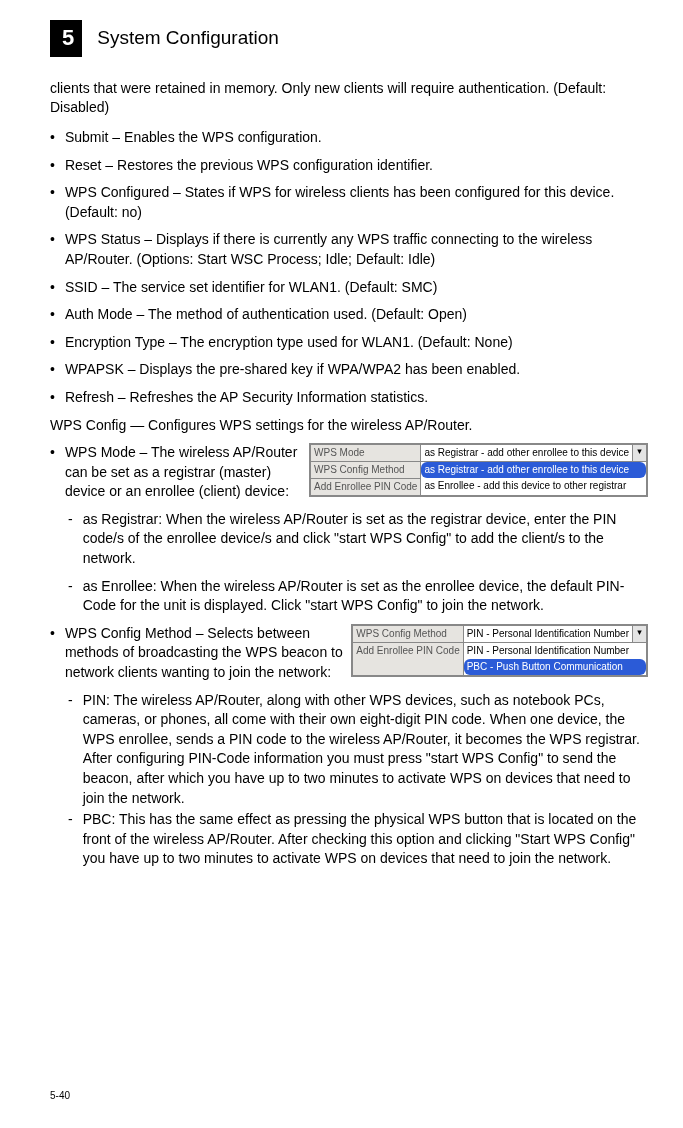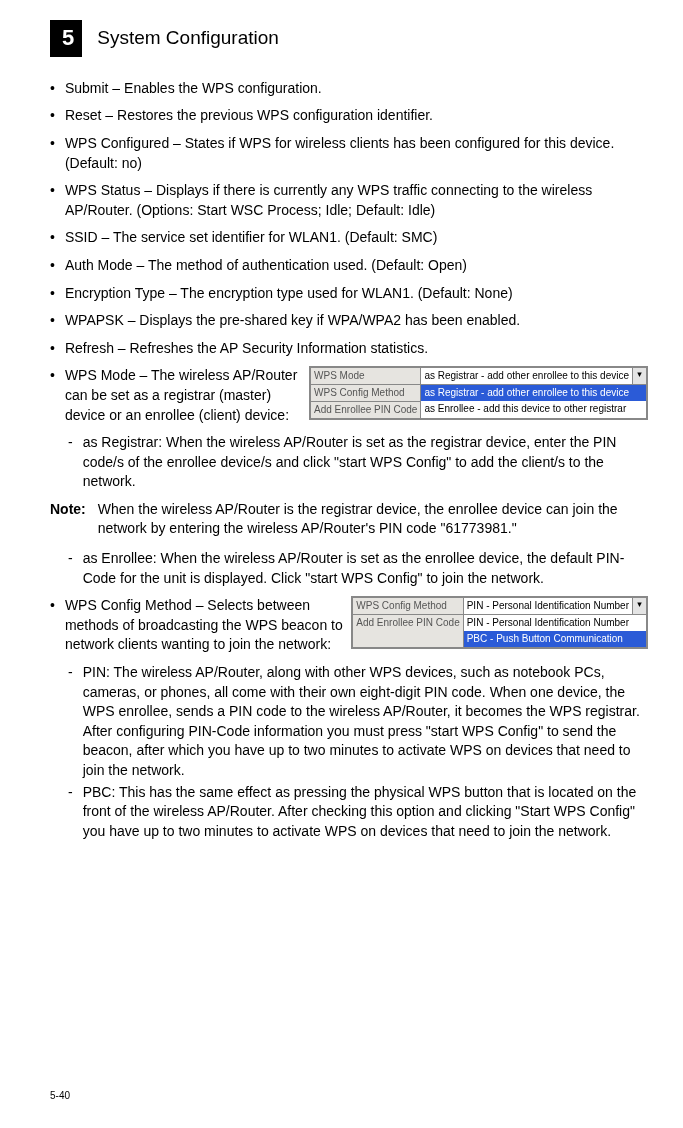--- a/index.html
+++ b/index.html
@@ -108,20 +108,21 @@
     }
     .wps-img .dd-cell {
       background: #fff;
       color: #000;
       position: relative;
       padding: 0;
     }
     .wps-img .dd-inner {
       padding: 1px 3px;
       white-space: nowrap;
+      border-radius: 6px;
     }
     .wps-img .hl {
       background: #2b5bd7;
       color: #fff;
     }
     .wps-img .dd-arrow {
       background: #e4e4e4;
       border-left: 1px solid #888;
       width: 14px;
       text-align: center;
@@ -133,20 +134,21 @@
 </head>
 <body>
 
 <div class="header">
   <div class="chapter-badge">5</div>
   <div class="chapter-title">System Configuration</div>
 </div>
 
 <div class="content">
 
+  <div class="para">clients that were retained in memory. Only new clients will require authentication. (Default: Disabled)</div>
 
   <div class="bullet-l1">
     <span class="dot">•</span>
     <div class="body"><span class="bold">Submit</span><span> – Enables the WPS configuration.</span></div>
   </div>
   <div class="bullet-l1">
     <span class="dot">•</span>
     <div class="body"><span class="bold">Reset</span><span> – Restores the previous WPS configuration identifier.</span></div>
   </div>
 
@@ -173,20 +175,23 @@
     </div>
   <div class="bullet-l1">
       <span class="dot">•</span>
       <div class="body"><span class="bold">WPAPSK</span><span> – Displays the pre-shared key if WPA/WPA2 has been enabled.</span></div>
     </div>
   <div class="bullet-l1">
       <span class="dot">•</span>
       <div class="body"><span class="bold">Refresh</span><span> – Refreshes the AP Security Information statistics.</span></div>
     </div>
 
+  <div class="section-lead">
+    <span class="bold">WPS Config</span><span> — Configures WPS settings for the wireless AP/Router.</span>
+  </div>
 
   <div class="clearfix">
 
     <div class="wps-img">
       <table>
         <tbody>
             <tr>
           <td class="label-cell">WPS Mode</td>
           <td class="dd-cell" style="padding:0">
             <div style="display:flex;">
@@ -213,24 +218,20 @@
       <span class="dot">•</span>
       <div class="body"><span class="bold">WPS Mode</span><span> – The wireless AP/Router can be set as a registrar (master) device or an enrollee (client) device:</span></div>
     </div>
   </div>
 
   <div class="bullet-l2">
     <span class="dash">-</span>
     <div class="body"><span class="bold">as Registrar</span><span>: When the wireless AP/Router is set as the registrar device, enter the PIN code/s of the enrollee device/s and click "start WPS Config" to add the client/s to the network.</span></div>
   </div>
 
-  <div class="note-block">
-    <div class="note-label">Note:</div>
-    <div class="note-body">When the wireless AP/Router is the registrar device, the enrollee device can join the network by entering the wireless AP/Router's PIN code "61773981."</div>
-  </div>
 
   <div class="bullet-l2">
     <span class="dash">-</span>
     <div class="body"><span class="bold">as Enrollee</span><span>: When the wireless AP/Router is set as the enrollee device, the default PIN-Code for the unit is displayed. Click "start WPS Config" to join the network.</span></div>
   </div>
 
   <div class="clearfix">
 
     <div class="wps-img">
       <table>

